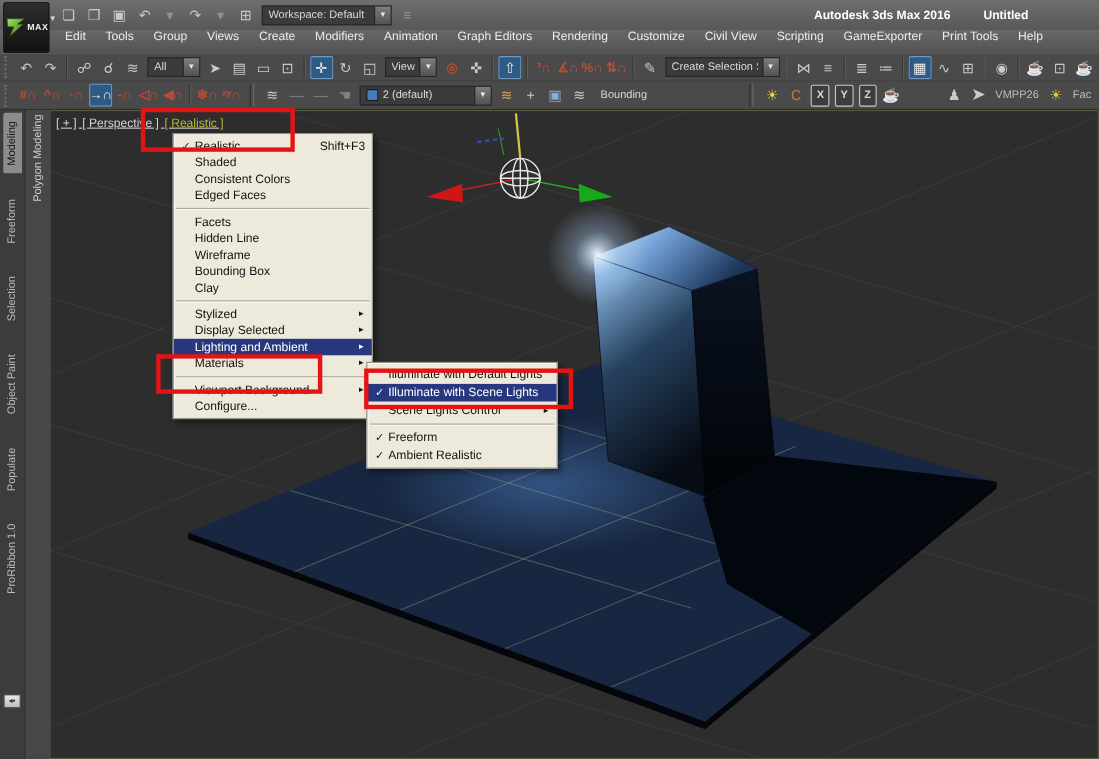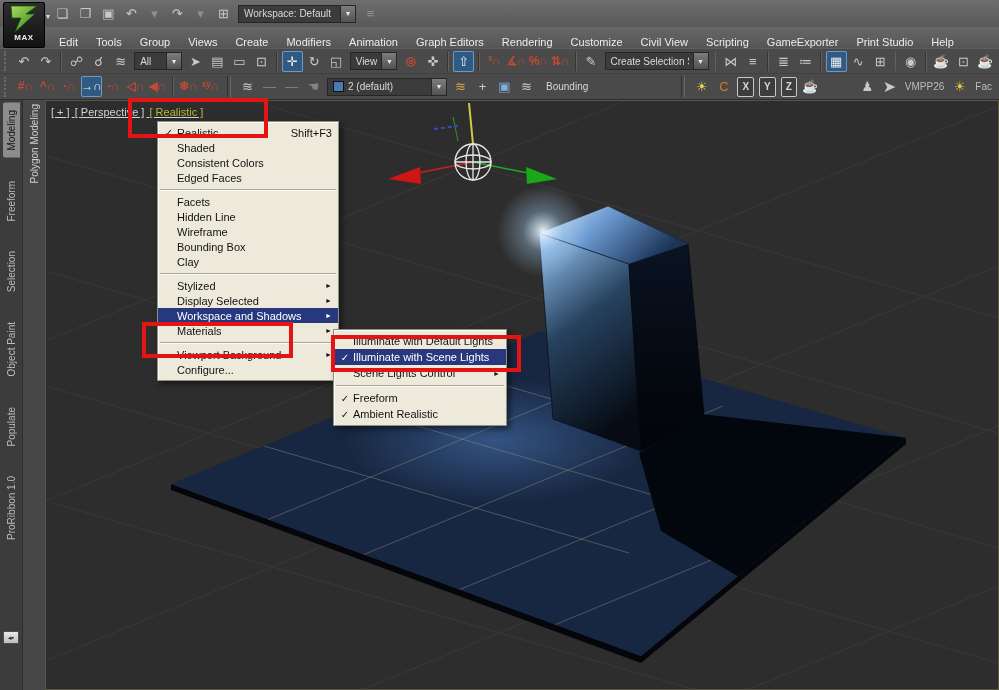--- a/index.html
+++ b/index.html
@@ -3,25 +3,25 @@
 <meta charset="utf-8">
 <style>
   html,body{margin:0;padding:0;background:#222;}
   .app{position:relative;width:999px;height:690px;overflow:hidden;
        font-family:"Liberation Sans",sans-serif;background:#4a4a4a;
        -webkit-font-smoothing:antialiased;}
   
   .titlebar{position:absolute;left:0;top:0;width:100%;height:27px;
     background:linear-gradient(#6e6e6e,#585858);display:flex;align-items:center;}
   .menubar{position:absolute;left:0;top:27px;width:100%;height:21px;
-    background:linear-gradient(#676767,#555);display:flex;align-items:flex-end;
+    background:linear-gradient(#676767,#555);display:flex;align-items:flex-start;
     padding-left:50px;box-sizing:border-box;color:#ececec;font-size:11px;}
   .mb-item{padding:0 9px;white-space:nowrap;cursor:default;}
   .logo{position:absolute;left:3px;top:2px;width:40px;height:44px;background:linear-gradient(#2e2e2e,#111);
-    border:1px solid #000;border-radius:2px;z-index:3;display:flex;flex-direction:column;align-items:center;}
+    border:1px solid #000;border-radius:2px;z-index:3;display:flex;align-items:center;}
   .logo .max{color:#eee;font-size:8px;font-weight:bold;letter-spacing:.5px;margin-top:-2px;}
   .logo-caret{position:absolute;left:46px;top:12px;color:#ddd;font-size:8px;z-index:3;}
   .qat{display:flex;align-items:center;margin-left:52px;gap:2px;}
   .apptitle{margin-left:auto;display:flex;gap:30px;padding-right:64px;color:#fff;
     font-size:11px;font-weight:bold;}
   
   .tbar{position:absolute;left:0;width:100%;height:26px;background:#4a4a4a;display:flex;
     align-items:center;padding:0 3px;box-sizing:border-box;gap:1px;}
   #toolbar1{top:48px;border-top:1px solid #5f5f5f;border-bottom:1px solid #404040;}
   #toolbar2{top:74px;border-bottom:1px solid #2e2e2e;}
@@ -98,20 +98,24 @@
         <span class="ico dim">▾</span>
         <span class="ico">↷</span>
         <span class="ico dim">▾</span>
         <span class="ico">⊞</span>
         <span class="dd" style="width: 118px;">
           <span class="ddt">Workspace: Default</span>
           <span class="dda">▼</span>
         </span>
         <span class="ico dim">≡</span>
       </div>
+    <div class="apptitle">
+      <span>Autodesk 3ds Max 2016</span>
+      <span>Untitled</span>
+    </div>
   </div>
 
   <div class="logo">
     <svg width="34" height="32" viewBox="0 0 34 32">
       <defs>
         <linearGradient id="lg" x1="0" y1="0" x2="1" y2="1">
           <stop offset="0" stop-color="#a8e05a"></stop>
             <stop offset="1" stop-color="#2e7d1e"></stop>
         </linearGradient>
       </defs>
@@ -128,21 +132,21 @@
       <span class="mb-item">Views</span>
       <span class="mb-item">Create</span>
       <span class="mb-item">Modifiers</span>
       <span class="mb-item">Animation</span>
       <span class="mb-item">Graph Editors</span>
       <span class="mb-item">Rendering</span>
       <span class="mb-item">Customize</span>
       <span class="mb-item">Civil View</span>
       <span class="mb-item">Scripting</span>
       <span class="mb-item">GameExporter</span>
-      <span class="mb-item">Print Studio</span>
+      <span class="mb-item">Print Tools</span>
       <span class="mb-item">Help</span>
     </div>
 
   <div class="tbar" id="toolbar1">
       <span class="thandle"></span>
       <span class="ico">↶</span>
       <span class="ico">↷</span>
       <span class="tsep"></span>
       <span class="ico">☍</span>
       <span class="ico">☌</span>
@@ -392,21 +396,21 @@
         <span class="lab">Stylized</span>
         <span class="arr">►</span>
       </div>
       <div class="mi">
         <span class="chk"></span>
         <span class="lab">Display Selected</span>
         <span class="arr">►</span>
       </div>
       <div class="mi hl">
         <span class="chk"></span>
-        <span class="lab">Workspace and Shadows</span>
+        <span class="lab">Lighting and Ambient</span>
         <span class="arr">►</span>
       </div>
       <div class="mi">
         <span class="chk"></span>
         <span class="lab">Materials</span>
         <span class="arr">►</span>
       </div>
       <div class="msep"></div>
       <div class="mi">
         <span class="chk"></span>

